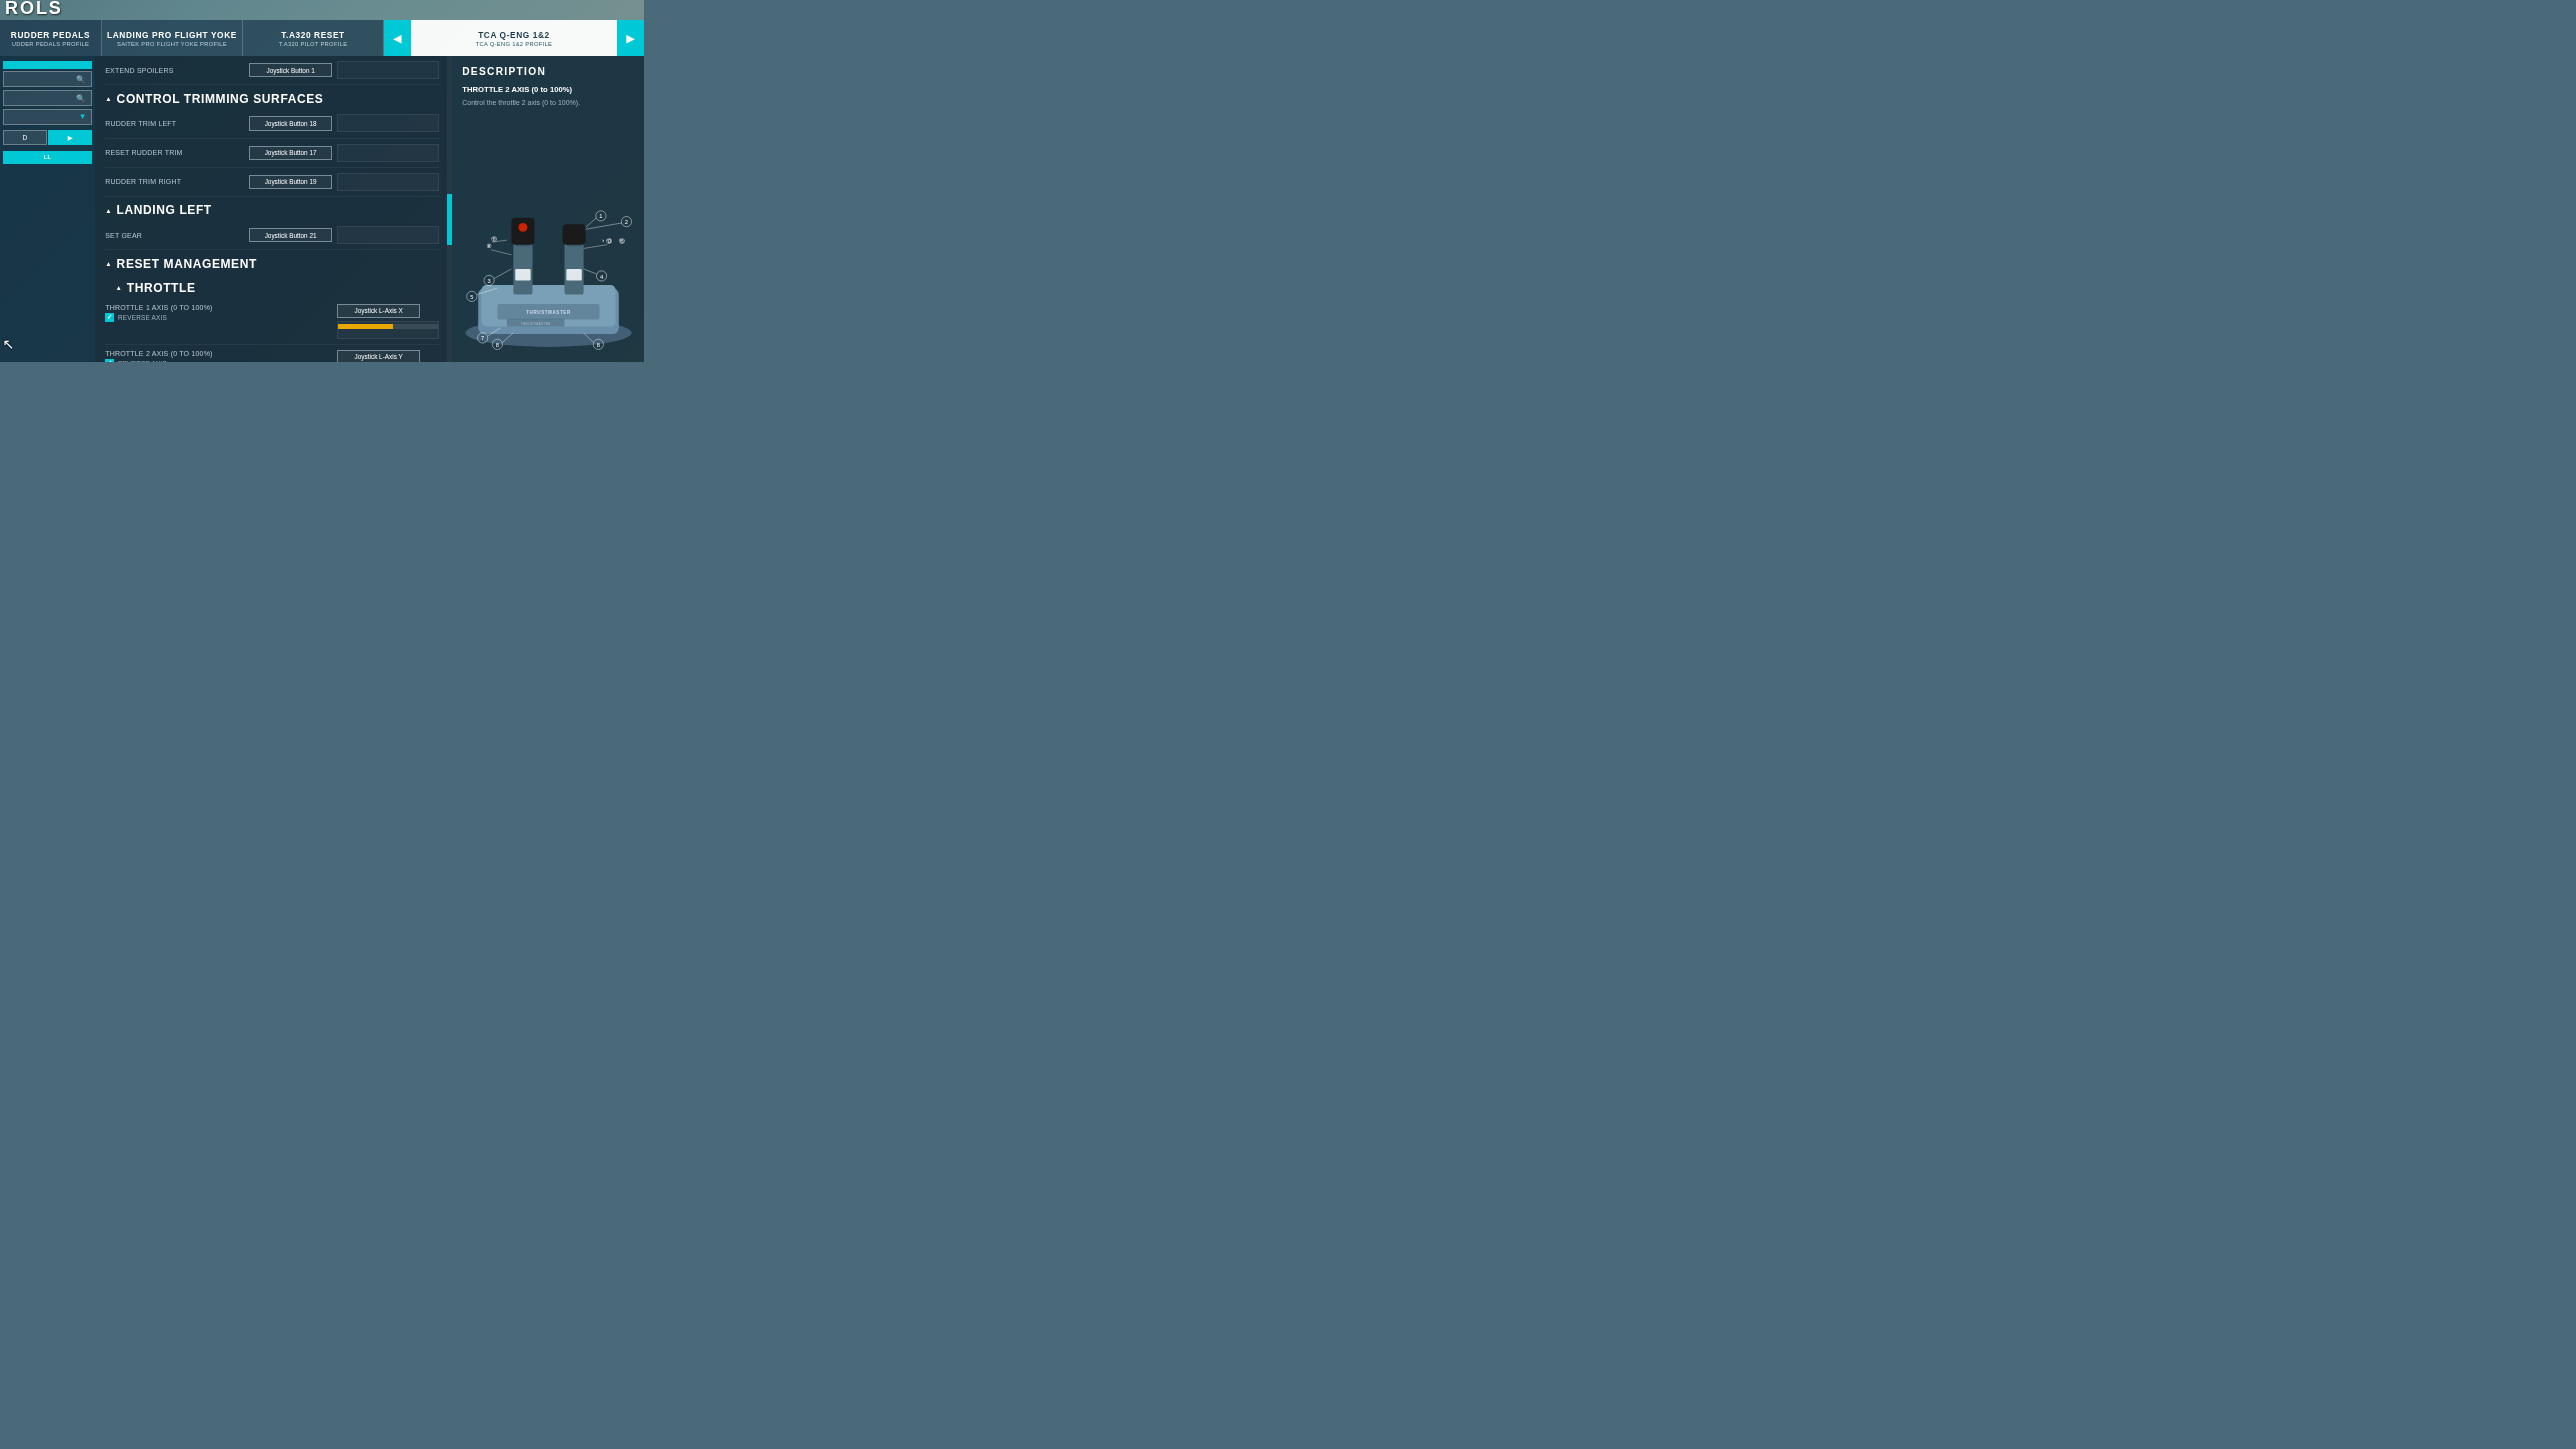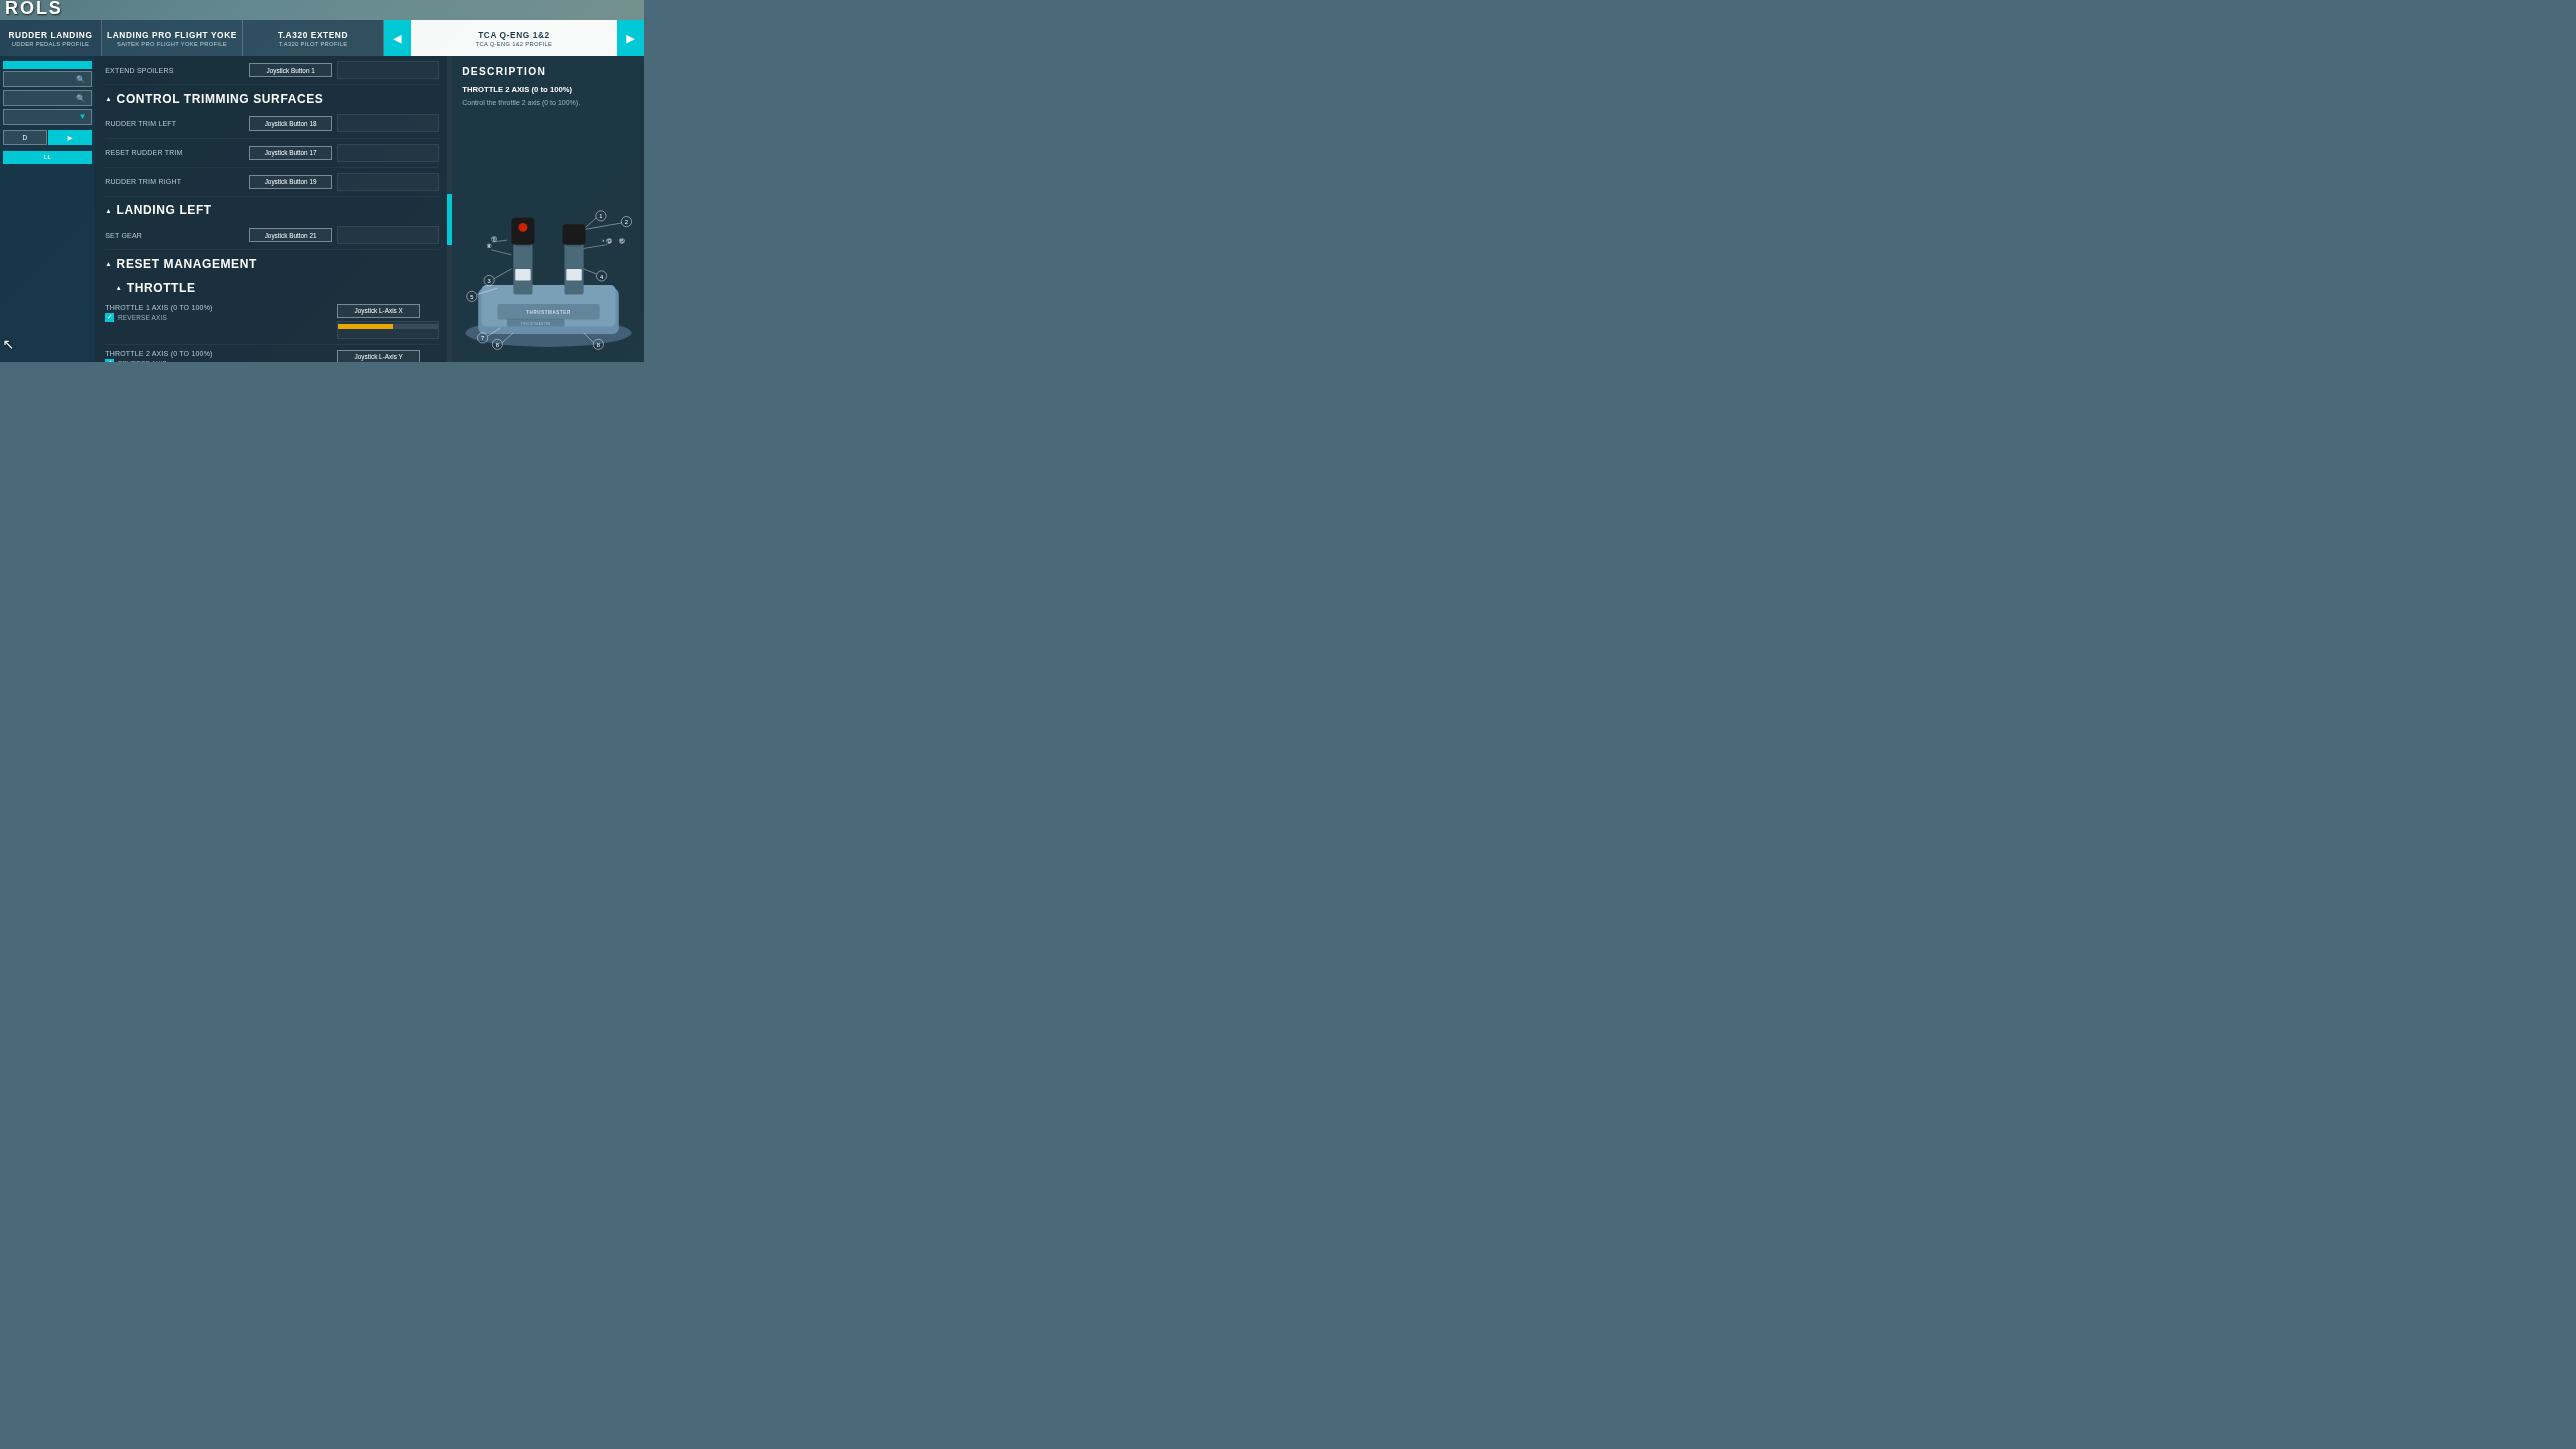--- a/index.html
+++ b/index.html
@@ -427,29 +427,29 @@
 
 <div class="bg"></div>
 <div class="bg-overlay"></div>
 
 <div class="title-bar">
   <span class="title-text">ROLS</span>
 </div>
 
 <div class="tab-bar">
   <div class="tab tab-rudder">
-    <div class="tab-title">RUDDER LANDING</div>
+    <div class="tab-title">RUDDER PEDALS</div>
     <div class="tab-subtitle">UDDER PEDALS PROFILE</div>
   </div>
   <div class="tab tab-saitek">
     <div class="tab-title">LANDING PRO FLIGHT YOKE</div>
     <div class="tab-subtitle">SAITEK PRO FLIGHT YOKE PROFILE</div>
   </div>
   <div class="tab tab-a320">
-    <div class="tab-title">T.A320 EXTEND</div>
+    <div class="tab-title">T.A320 RESET</div>
     <div class="tab-subtitle">T.A320 PILOT PROFILE</div>
   </div>
   <div class="tab tab-tca" style="padding-left: 33px;">
     <div class="tab-prev">
       <span class="arrow-icon">◀</span>
     </div>
     <div class="tab-title">TCA Q-ENG 1&amp;2</div>
     <div class="tab-subtitle">TCA Q-ENG 1&amp;2 PROFILE</div>
   </div>
   <div class="tab-next">

